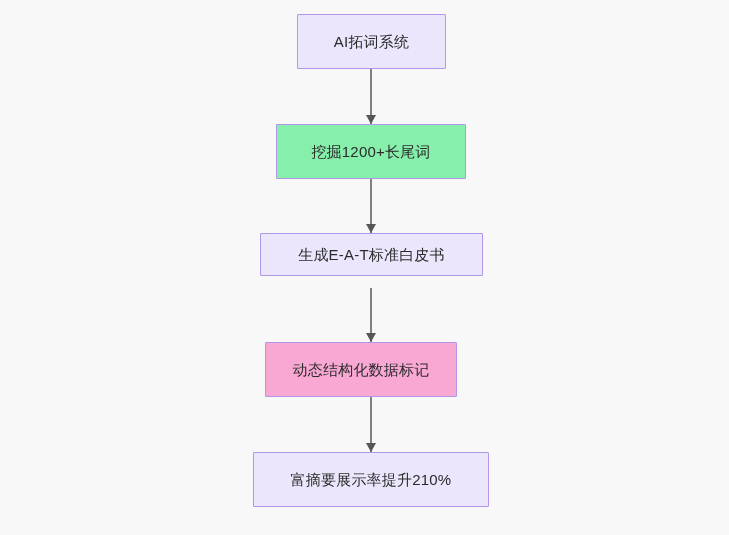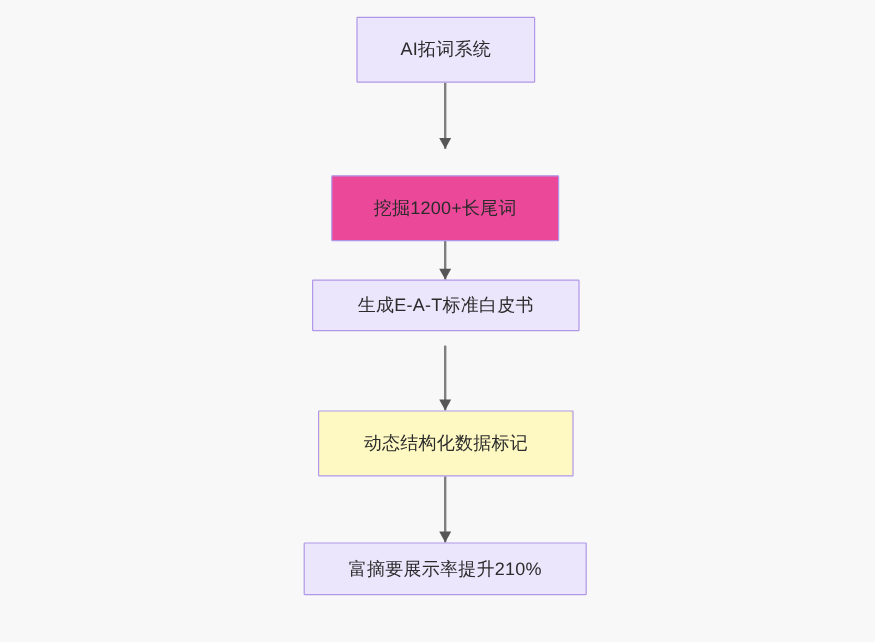--- a/index.html
+++ b/index.html
@@ -79,26 +79,26 @@
     <div class="edge-head"></div>
   </div>
   <div class="edge" id="edge-3" style="left: 366px; top: 397px; width: 10px; height: 55px;">
     <div class="edge-line" style="height: 55px; background: rgb(127, 127, 127);"></div>
     <div class="edge-head"></div>
   </div>
 
   <div class="node" id="node-0" style="left: 297px; top: 14px; width: 149px; height: 55px; background: rgb(235, 230, 252); border-color: rgb(177, 151, 232); color: rgb(43, 43, 43);">
     <span class="node-label">AI拓词系统</span>
   </div>
-  <div class="node" id="node-1" style="left: 276px; top: 124px; width: 190px; height: 55px; background: #ec4899; border-color: rgb(177, 151, 232); color: rgb(43, 43, 43); margin-top: 22px;">
+  <div class="node" id="node-1" style="left: 276px; top: 124px; width: 190px; height: 55px; background: #86efac; border-color: rgb(177, 151, 232); color: rgb(43, 43, 43);">
     <span class="node-label">挖掘1200+长尾词</span>
   </div>
   <div class="node" id="node-2" style="left: 260px; top: 233px; width: 223px; height: 43px; background: rgb(235, 230, 252); border-color: rgb(177, 151, 232); color: rgb(43, 43, 43);">
     <span class="node-label">生成E-A-T标准白皮书</span>
   </div>
-  <div class="node" id="node-3" style="left: 265px; top: 342px; width: 213px; height: 55px; background: #fef9c3; border-color: rgb(177, 151, 232); color: rgb(43, 43, 43);">
+  <div class="node" id="node-3" style="left: 265px; top: 342px; width: 192px; height: 55px; background: #f9a8d4; border-color: rgb(177, 151, 232); color: rgb(43, 43, 43);">
     <span class="node-label">动态结构化数据标记</span>
   </div>
-  <div class="node" id="node-4" style="left: 253px; top: 452px; width: 236px; height: 44px; background: rgb(235, 230, 252); border-color: rgb(177, 151, 232); color: rgb(43, 43, 43);">
+  <div class="node" id="node-4" style="left: 253px; top: 452px; width: 236px; height: 55px; background: rgb(235, 230, 252); border-color: rgb(177, 151, 232); color: rgb(43, 43, 43);">
     <span class="node-label">富摘要展示率提升210%</span>
   </div>
 
 </div>
 
 </body></html>

